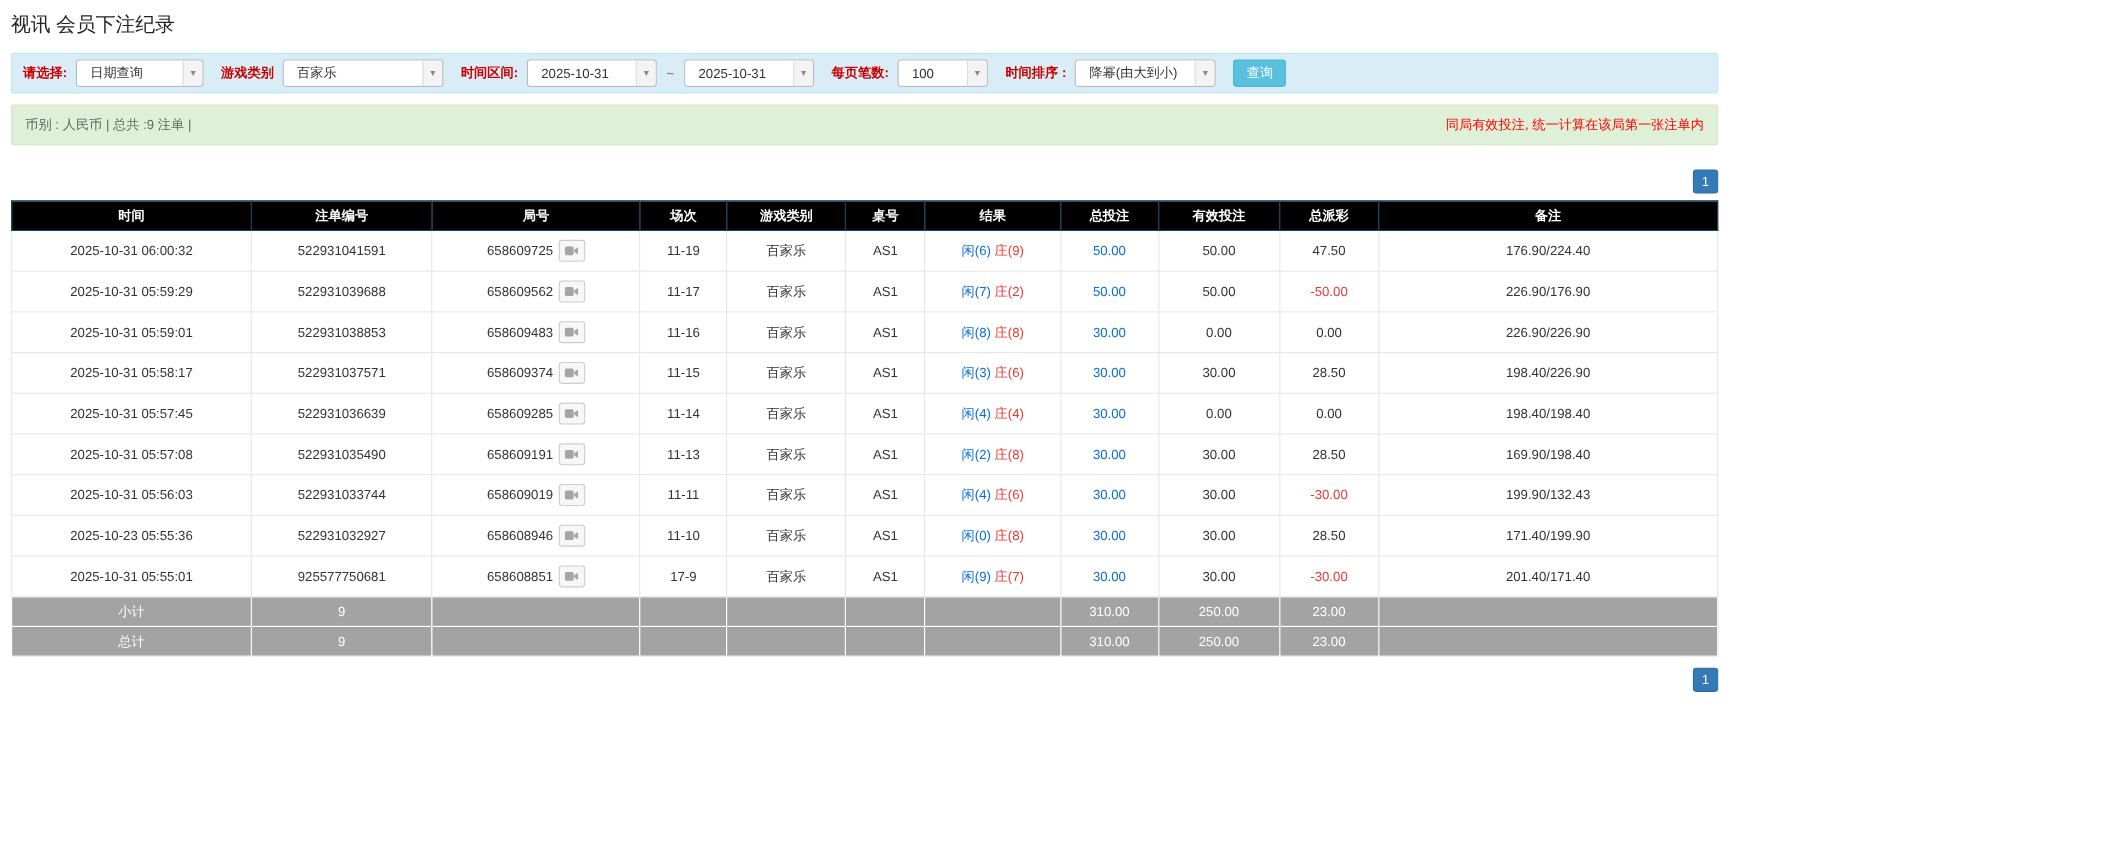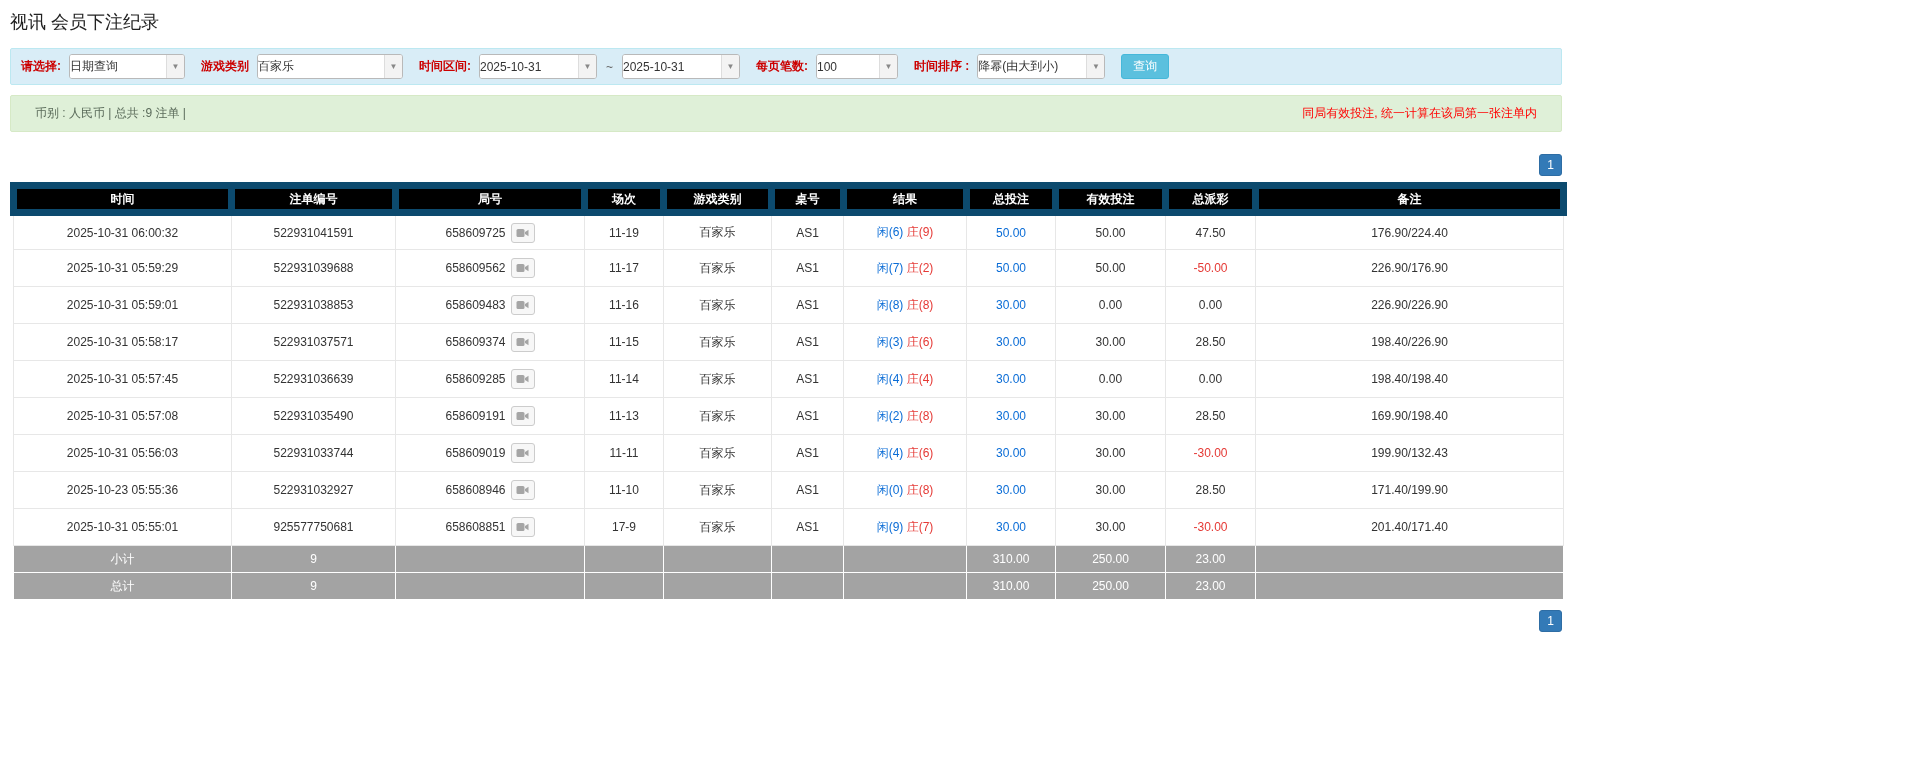--- a/index.html
+++ b/index.html
@@ -9,33 +9,33 @@
     --header-bg:#000000; --footer-bg:#a3a3a3; --btn-info:#5bc0de;
   }
   *{box-sizing:border-box;margin:0;padding:0}
   body{font-family:"Liberation Sans","DejaVu Sans",sans-serif;font-size:12px;color:#333;background:#fff}
   .page{width:1552px;margin:10px 0 0 10px}
   .page-title{font-size:18px;color:#222;font-weight:400;margin:2px 0 14px}
   .filter-bar{display:flex;align-items:center;background:var(--filter-bg);border:1px solid var(--filter-border);border-radius:2px;padding:5px 8px;gap:4px}
   .flabel{color:var(--label-red);font-weight:700;white-space:nowrap;margin:0 4px 0 12px}
   .flabel.first{margin-left:2px}
   .combo{display:inline-flex;align-items:stretch;height:25px;background:#fff;border:1px solid #b9b9b9;border-radius:3px;overflow:hidden}
-  .combo input{border:0;outline:0;padding:0 0;font-size:12px;font-family:inherit;color:#333;background:#fff}
+  .combo input{border:0;outline:0;padding:0 12px;font-size:12px;font-family:inherit;color:#333;background:#fff}
   .c1{width:96px}.c2{width:126px}.cdate{width:98px}.c4{width:62px}.c5{width:108px}
   .arrow{width:18px;display:flex;align-items:center;justify-content:center;background:#f3f3f3;border-left:1px solid #ddd;color:#888;font-size:8px;cursor:pointer;user-select:none}
   .tilde{color:#666;margin:0 5px}
   .search-btn{margin-left:12px;height:25px;padding:0 11px;background:var(--btn-info);border:1px solid #46b8da;color:#fff;border-radius:3px;font-size:12px;cursor:pointer}
-  .summary-bar{display:flex;justify-content:space-between;align-items:center;background:var(--summary-bg);border:1px solid var(--summary-border);border-radius:2px;margin-top:10px;padding:9px 24px}
+  .summary-bar{display:flex;justify-content:space-between;align-items:center;background:var(--summary-bg);border:1px solid var(--summary-border);border-radius:2px;margin-top:10px;padding:9px 12px}
   .summary-left{color:#5a6b5a}
   .summary-right{color:#ff0000}
   .pager{display:flex;justify-content:flex-end;margin:22px 0 6px}
   .pager.bottom{margin:10px 0 20px}
   .page-btn{min-width:23px;height:22px;background:var(--accent);border:1px solid #2e6da4;color:#fff;border-radius:3px;font-size:12px;cursor:pointer}
   table{width:100%;border-collapse:collapse;table-layout:fixed}
-  thead th{background:var(--header-bg);color:#fff;font-weight:700;height:27px;border:7px solid #0c4a6e;font-size:12px}
+  thead th{background:var(--header-bg);color:#fff;font-weight:700;height:27px;border:1px solid #0c4a6e;font-size:12px}
   tbody td{border:1px solid #e7e7e7;height:37px;text-align:center;font-size:12px;color:#333;background:#fff;overflow:hidden;white-space:nowrap}
   tfoot td{background:var(--footer-bg);color:#fff;border:1px solid #fff;height:27px;text-align:center;font-size:12px}
   .round-wrap{display:inline-flex;align-items:center;gap:5px}
   .video-btn{width:24px;height:20px;border:1px solid #ccc;background:#f7f7f7;border-radius:3px;display:inline-flex;align-items:center;justify-content:center;cursor:pointer;padding:0}
   .player{color:#0a6cd6}
   .banker{color:#e53935}
   .linkblue{color:var(--link);cursor:pointer}
   td.neg{color:var(--neg)}
 </style>
 </head>

